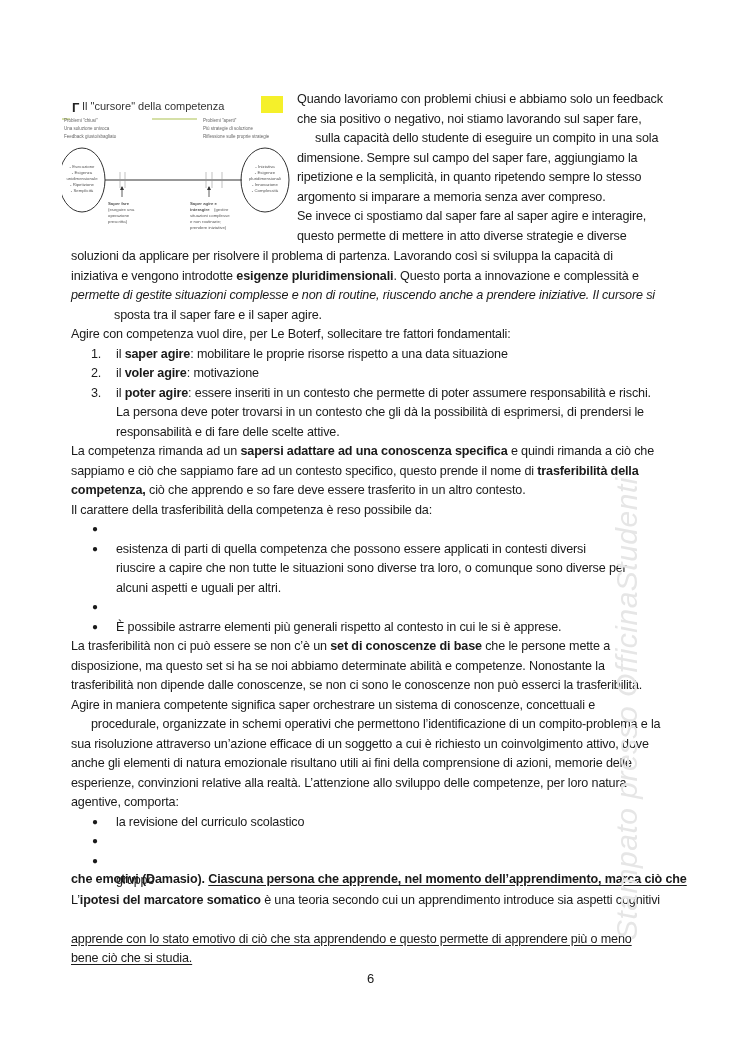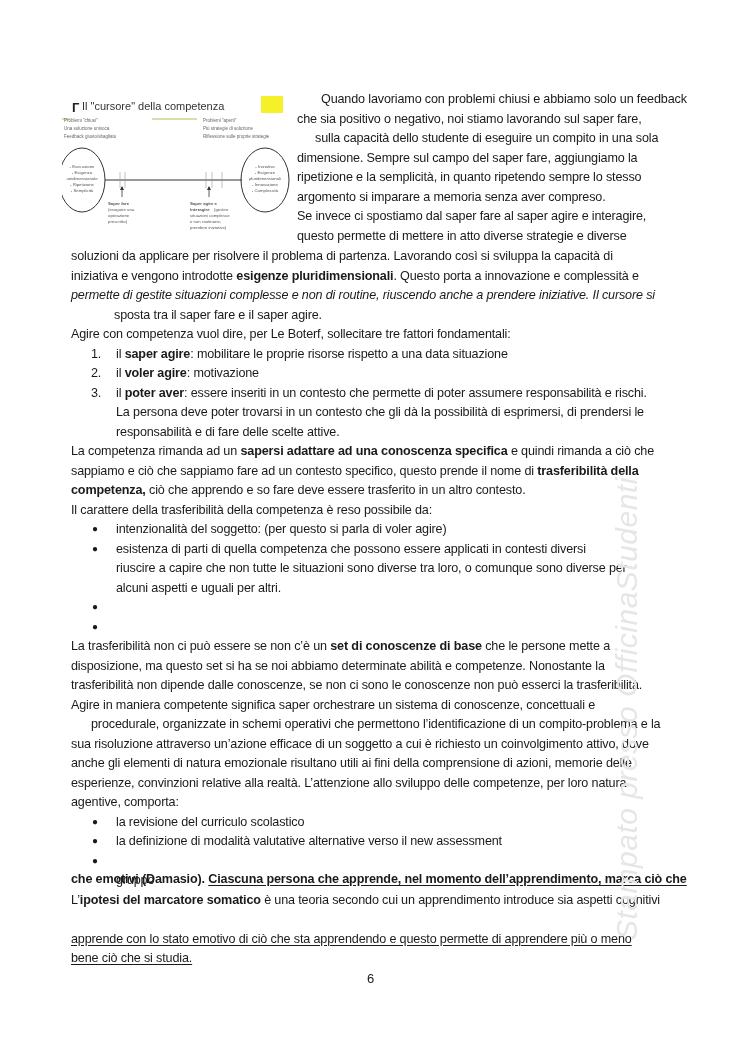--- a/index.html
+++ b/index.html
@@ -76,59 +76,59 @@
         <text x="128" y="118" font-weight="bold">Saper agire e</text>
         <text x="128" y="124" font-weight="bold">interagire</text>
         <text x="152" y="124">(gestire</text>
         <text x="128" y="130">situazioni complesse</text>
         <text x="128" y="136">e non routinarie;</text>
         <text x="128" y="142">prendere iniziative)</text>
       </g>
   </svg>
 
   <div id="body-text" class="text">
-      <div class="line" style="left: 297px; top: 89px; margin-left: 24px;"><span>Quando lavoriamo con problemi chiusi e abbiamo solo un feedback</span></div>
+      <div class="line" style="left: 297px; top: 89px;"><span>Quando lavoriamo con problemi chiusi e abbiamo solo un feedback</span></div>
       <div class="line" style="left: 297px; top: 108.5px;"><span>che sia positivo o negativo, noi stiamo lavorando sul saper fare,</span></div>
       <div class="line" style="left: 297px; top: 128px; margin-left: 18px;"><span>sulla capacità dello studente di eseguire un compito in una sola</span></div>
       <div class="line" style="left: 297px; top: 147.5px; text-align: right;"><span>dimensione. Sempre sul campo del saper fare, aggiungiamo la</span></div>
       <div class="line" style="left: 297px; top: 167px;"><span>ripetizione e la semplicità, in quanto ripetendo sempre lo stesso</span></div>
       <div class="line" style="left: 297px; top: 186.5px;"><span>argomento si imparare a memoria senza aver compreso.</span></div>
       <div class="line" style="left: 297px; top: 206px;"><span>Se invece ci spostiamo dal saper fare al saper agire e interagire,</span></div>
       <div class="line" style="left: 297px; top: 225.5px;"><span>questo permette di mettere in atto diverse strategie e diverse</span></div>
       <div class="line" style="left: 71px; top: 246px;"><span>soluzioni da applicare per risolvere il problema di partenza. Lavorando così si sviluppa la capacità di</span></div>
       <div class="line" style="left: 71px; top: 265.5px;"><span>iniziativa e vengono introdotte </span><b>esigenze pluridimensionali</b><span>. Questo porta a innovazione e complessità e</span></div>
       <div class="line" style="left: 71px; top: 285px; font-style: italic;"><span>permette di gestite situazioni complesse e non di routine, riuscendo anche a prendere iniziative. Il cursore si</span></div>
       <div class="line" style="left: 71px; top: 304.5px; margin-left: 43px;"><span>sposta tra il saper fare e il saper agire.</span></div>
       <div class="line" style="left: 71px; top: 324px;"><span>Agire con competenza vuol dire, per Le Boterf, sollecitare tre fattori fondamentali:</span></div>
       <div class="line" style="left: 116px; top: 343.5px;"><span>il </span><b>saper agire</b><span>: mobilitare le proprie risorse rispetto a una data situazione</span><span class="num" style="left: -25px;">1.</span></div>
       <div class="line" style="left: 116px; top: 363px;"><span>il </span><b>voler agire</b><span>: motivazione</span><span class="num" style="left: -25px;">2.</span></div>
-      <div class="line" style="left: 116px; top: 382.5px;"><span>il </span><b>poter aver</b><span>: essere inseriti in un contesto che permette di poter assumere responsabilità e rischi.</span><span class="num" style="left: -25px;">3.</span></div>
+      <div class="line" style="left: 116px; top: 382.5px;"><span>il </span><b>poter agire</b><span>: essere inseriti in un contesto che permette di poter assumere responsabilità e rischi.</span><span class="num" style="left: -25px;">3.</span></div>
       <div class="line" style="left: 116px; top: 402px;"><span>La persona deve poter trovarsi in un contesto che gli dà la possibilità di esprimersi, di prendersi le</span></div>
       <div class="line" style="left: 116px; top: 421.5px;"><span>responsabilità e di fare delle scelte attive.</span></div>
       <div class="line" style="left: 71px; top: 441px;"><span>La competenza rimanda ad un </span><b>sapersi adattare ad una conoscenza specifica</b><span> e quindi rimanda a ciò che</span></div>
       <div class="line" style="left: 71px; top: 460.5px;"><span>sappiamo e ciò che sappiamo fare ad un contesto specifico, questo prende il nome di </span><b>trasferibilità della</b></div>
       <div class="line" style="left: 71px; top: 480px;"><b>competenza,</b><span> ciò che apprendo e so fare deve essere trasferito in un altro contesto.</span></div>
       <div class="line" style="left: 71px; top: 499.5px;"><span>Il carattere della trasferibilità della competenza è reso possibile da:</span></div>
-      <div class="line" style="left: 116px; top: 519px;"><span>intenzionalità del soggetto: (per questo si parla di voler agire)</span><span class="bullet" style="left: -24px;">●</span></div>
+      <div class="line" style="left: 116px; top: 519px;"><span class="bullet" style="left: -24px;">●</span></div>
       <div class="line" style="left: 116px; top: 538.5px;"><span>esistenza di parti di quella competenza che possono essere applicati in contesti diversi</span><span class="bullet" style="left: -24px;">●</span></div>
       <div class="line" style="left: 116px; top: 558px;"><span>riuscire a capire che non tutte le situazioni sono diverse tra loro, o comunque sono diverse per</span></div>
       <div class="line" style="left: 116px; top: 577.5px;"><span>alcuni aspetti e uguali per altri.</span></div>
       <div class="line" style="left: 116px; top: 597px;"><span class="bullet" style="left: -24px;">●</span></div>
-      <div class="line" style="left: 116px; top: 616.5px;"><span class="bullet" style="left: -24px;">●</span></div>
+      <div class="line" style="left: 116px; top: 616.5px;"><span>È possibile astrarre elementi più generali rispetto al contesto in cui le si è apprese.</span><span class="bullet" style="left: -24px;">●</span></div>
       <div class="line" style="left: 71px; top: 636px;"><span>La trasferibilità non ci può essere se non c’è un </span><b>set di conoscenze di base</b><span> che le persone mette a</span></div>
       <div class="line" style="left: 71px; top: 655.5px;"><span>disposizione, ma questo set si ha se noi abbiamo determinate abilità e competenze. Nonostante la</span></div>
       <div class="line" style="left: 71px; top: 675px;"><span>trasferibilità non dipende dalle conoscenze, se non ci sono le conoscenze non può esserci la trasferibilità.</span></div>
       <div class="line" style="left: 71px; top: 694.5px;"><span>Agire in maniera competente significa saper orchestrare un sistema di conoscenze, concettuali e</span></div>
       <div class="line" style="left: 71px; top: 714px; padding-left: 20px;"><span>procedurale, organizzate in schemi operativi che permettono l’identificazione di un compito-problema e la</span></div>
       <div class="line" style="left: 71px; top: 733.5px;"><span>sua risoluzione attraverso un’azione efficace di un soggetto a cui è richiesto un coinvolgimento attivo, dove</span></div>
       <div class="line" style="left: 71px; top: 753px;"><span>anche gli elementi di natura emozionale risultano utili ai fini della comprensione di azioni, memorie delle</span></div>
       <div class="line" style="left: 71px; top: 772.5px;"><span>esperienze, convinzioni relative alla realtà. L’attenzione allo sviluppo delle competenze, per loro natura</span></div>
       <div class="line" style="left: 71px; top: 792px;"><span>agentive, comporta:</span></div>
       <div class="line" style="left: 116px; top: 811.5px;"><span>la revisione del curriculo scolastico</span><span class="bullet" style="left: -24px;">●</span></div>
-      <div class="line" style="left: 116px; top: 831px;"><span>la definizione di modalità valutative alternative verso il new assessment</span><span class="bullet" style="left: -24px;">●</span></div>
+      <div class="line" style="left: 116px; top: 831px;"><span class="bullet" style="left: -24px;">●</span></div>
       <div class="line" style="left: 116px; top: 850.5px;"><span class="bullet" style="left: -24px;">●</span></div>
       <div class="line" style="left: 116px; top: 870px;"><span>gruppo</span></div>
       <div class="line" style="left: 71px; top: 889.5px;"><span>L’</span><b>ipotesi del marcatore somatico</b><span> è una teoria secondo cui un apprendimento introduce sia aspetti cognitivi</span></div>
       <div class="line" style="left: 71px; top: 869px; font-weight: bold;"><span>che emotivi (Damasio). </span><u>Ciascuna persona che apprende, nel momento dell’apprendimento, marca ciò che</u></div>
       <div class="line" style="left: 71px; top: 928.5px;"><u>apprende con lo stato emotivo di ciò che sta apprendendo e questo permette di apprendere più o meno</u></div>
       <div class="line" style="left: 71px; top: 948px;"><u>bene ciò che si studia.</u></div>
     </div>
 
   <div class="watermark">Stampato presso OfficinaStudenti</div>
   <div class="pagenum">6</div>

